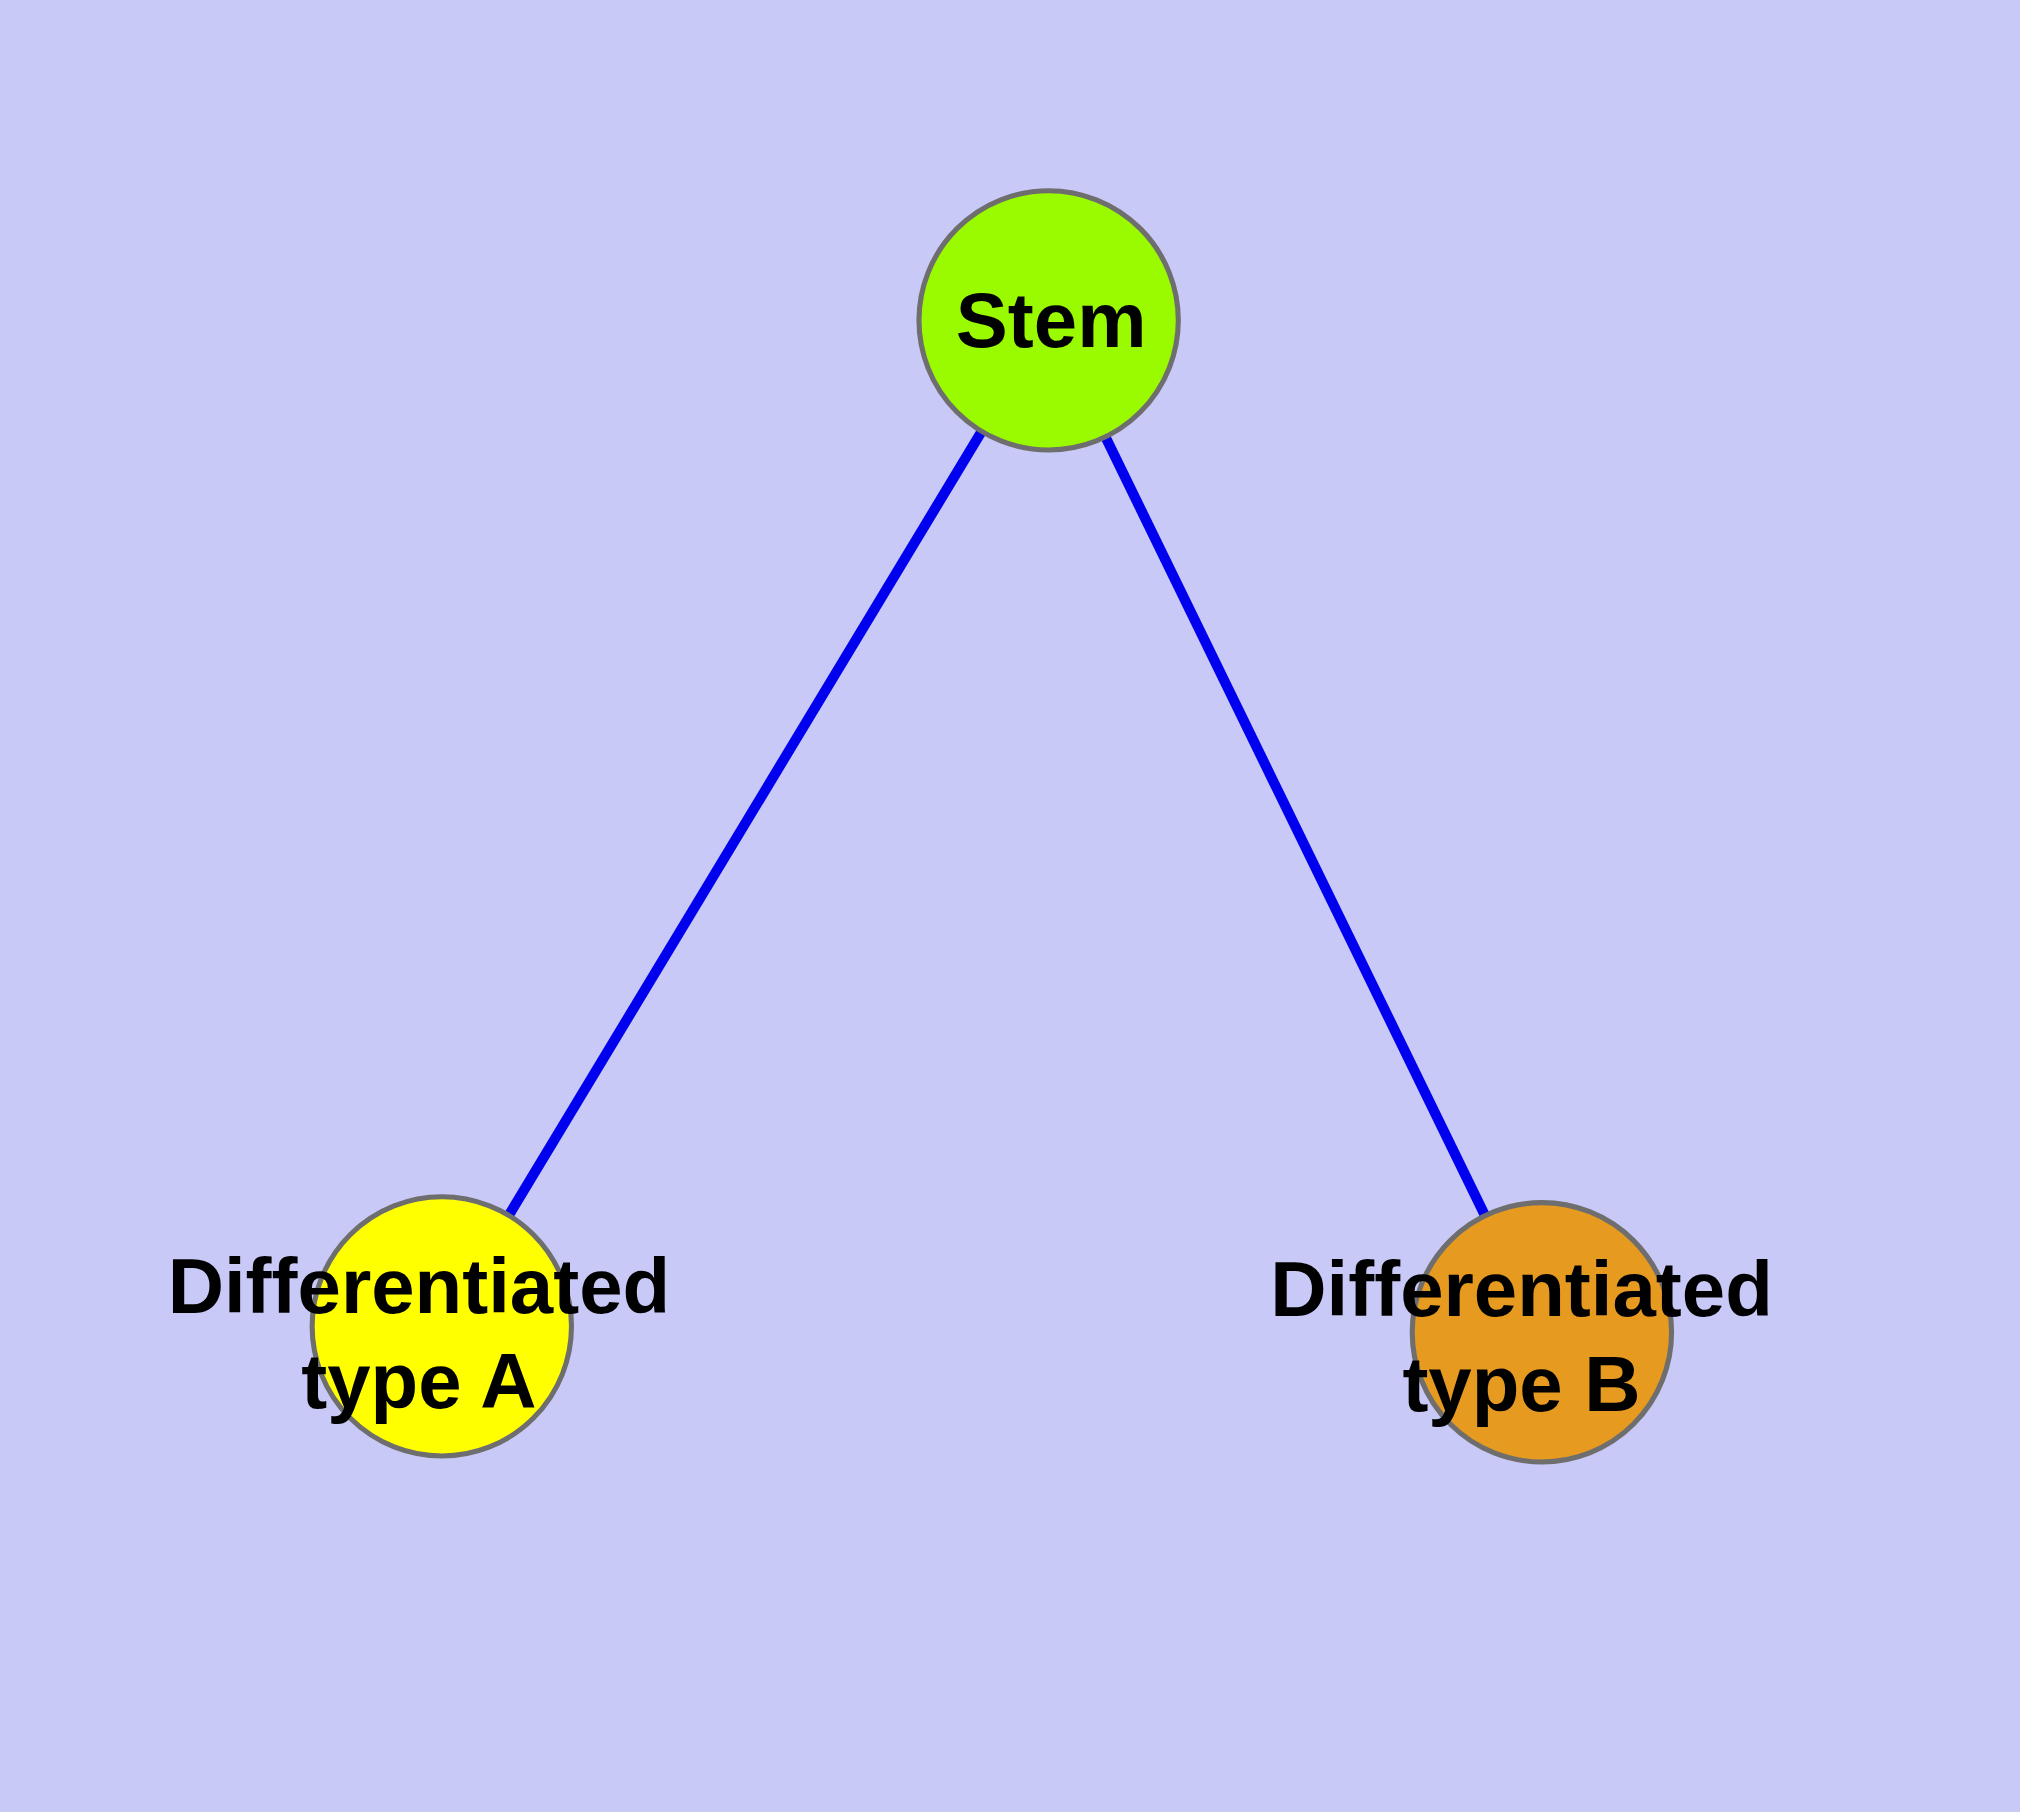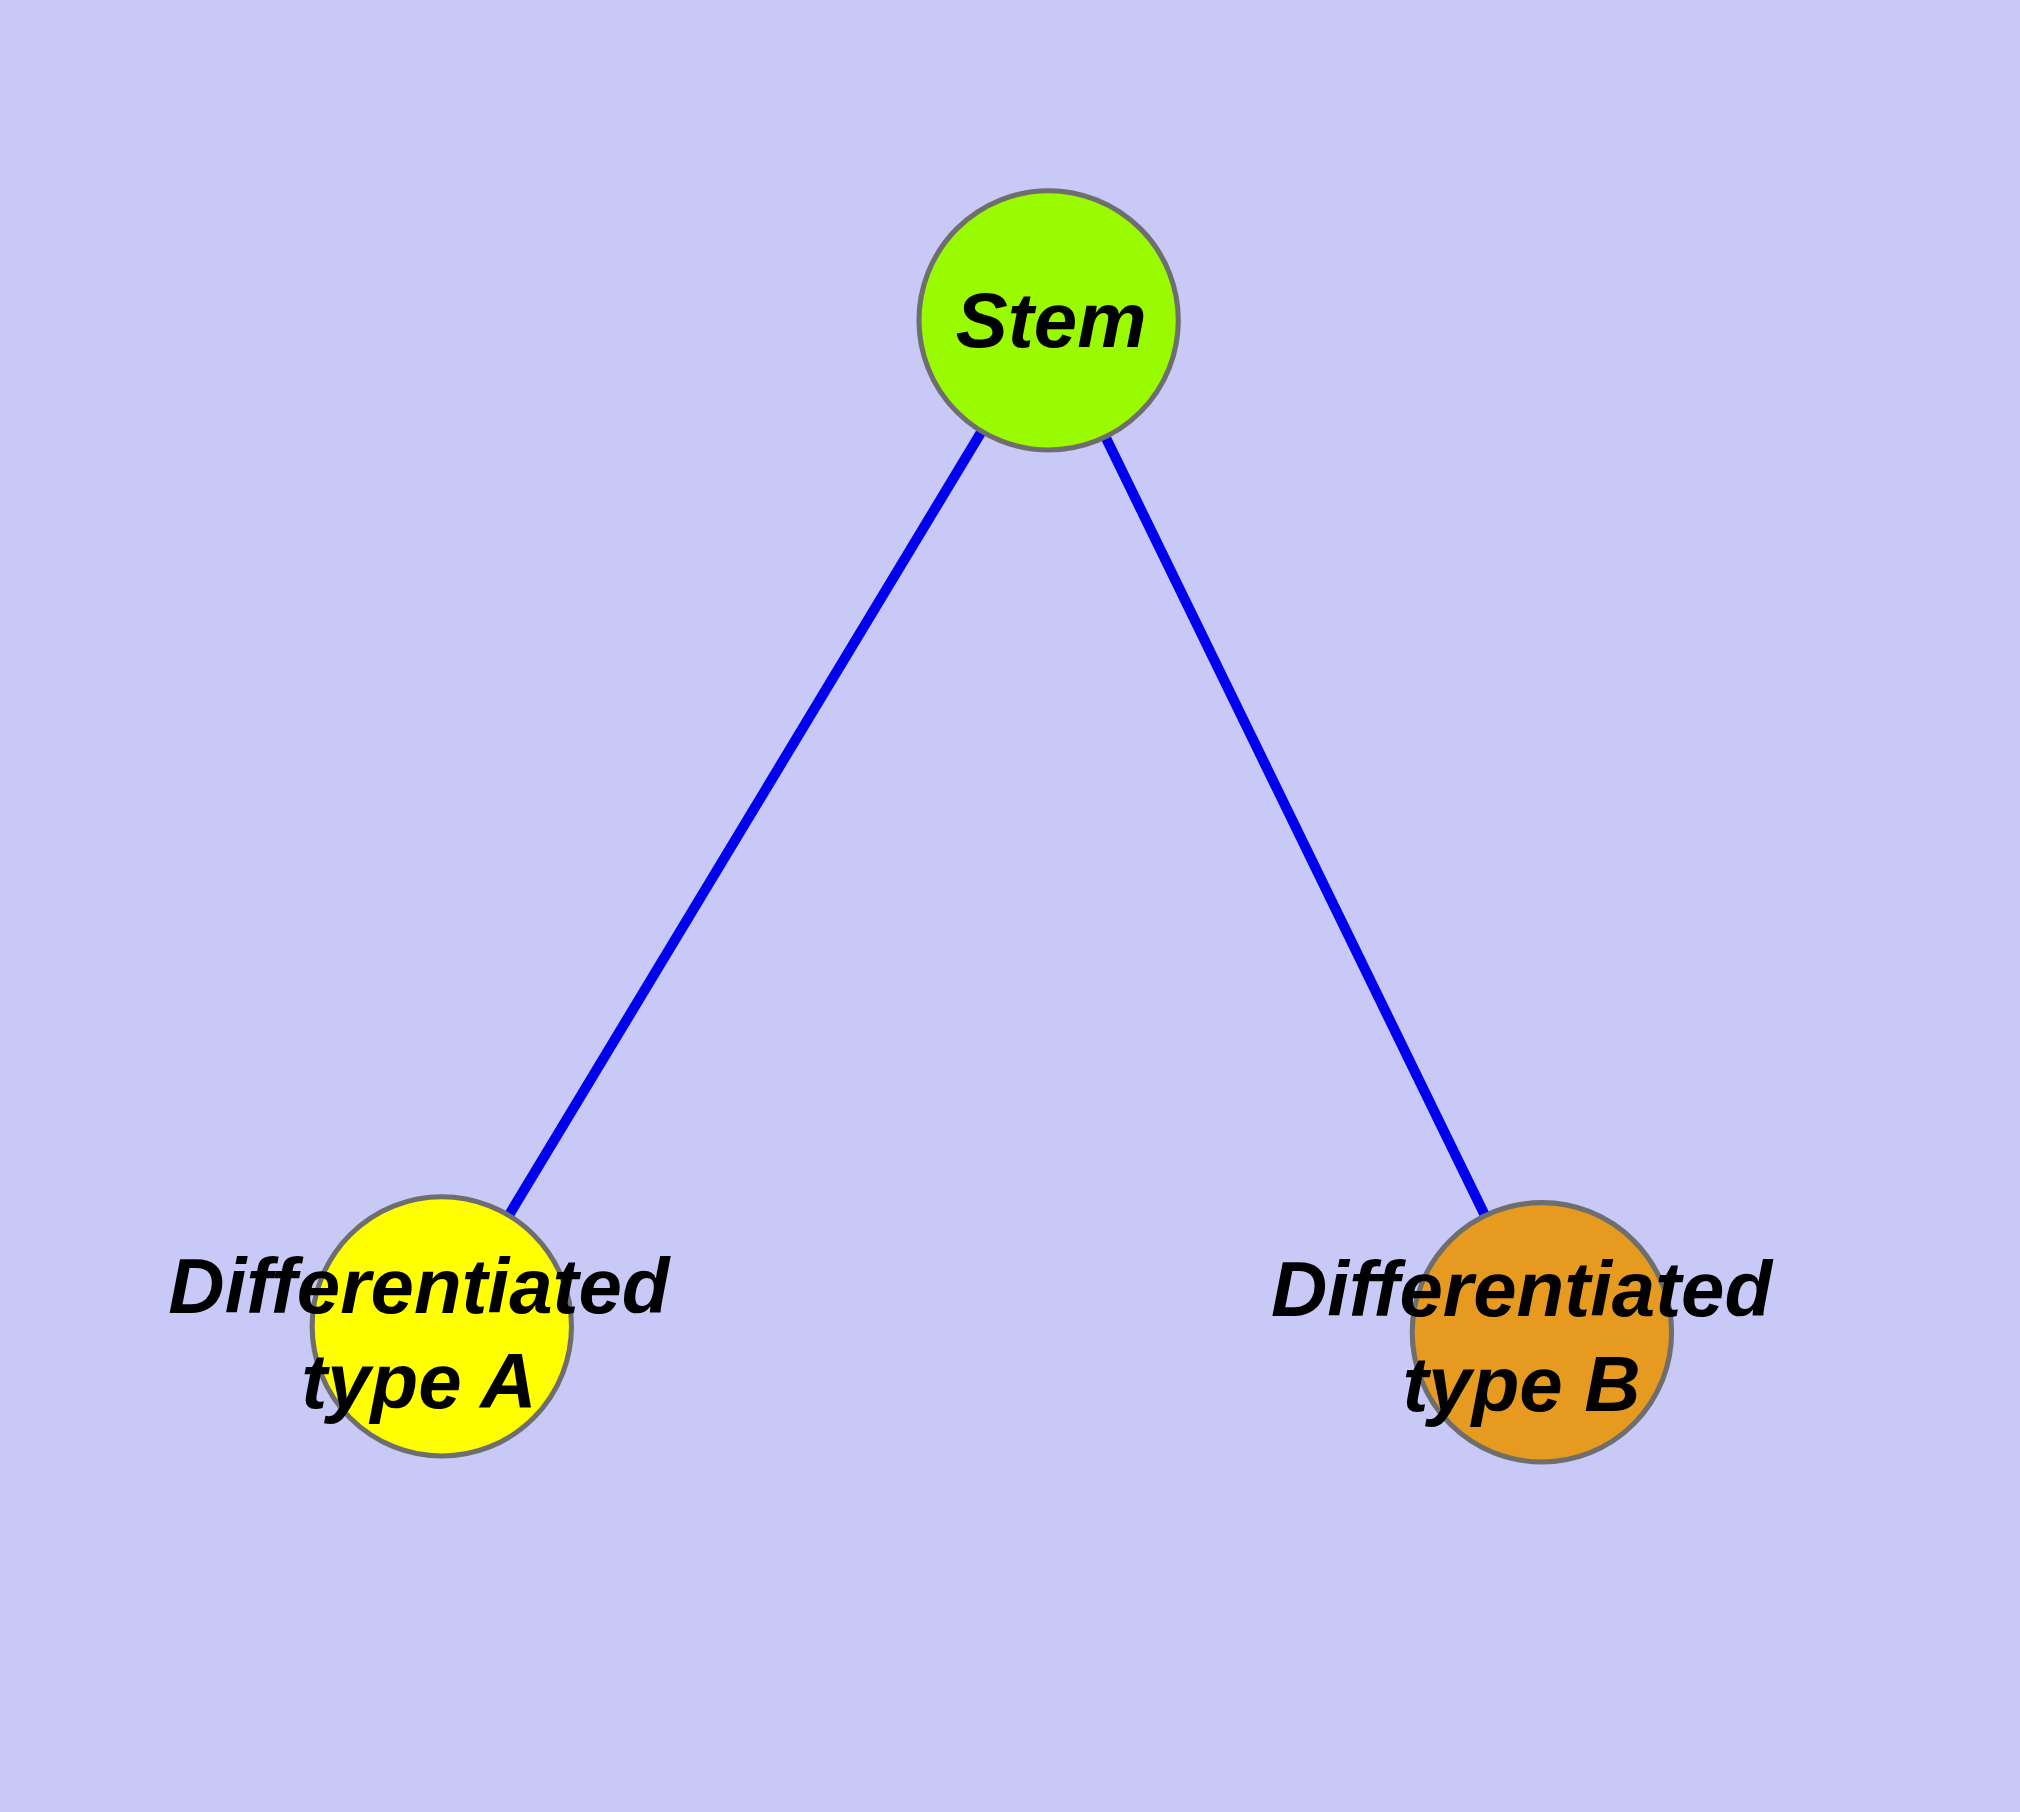--- a/index.html
+++ b/index.html
@@ -7,21 +7,20 @@
     padding: 0;
     background: #C9C9F7;
   }
   .canvas {
     position: relative;
     width: 2021px;
     height: 1812px;
     background: #C9C9F7;
     overflow: hidden;
     font-family: "Liberation Sans", sans-serif;
-    font-style: italic;
   }
   svg.diagram {
     display: block;
     width: 100%;
     height: 100%;
   }
   .edge {
     stroke: #0000EE;
     stroke-width: 12;
     stroke-linecap: butt;

